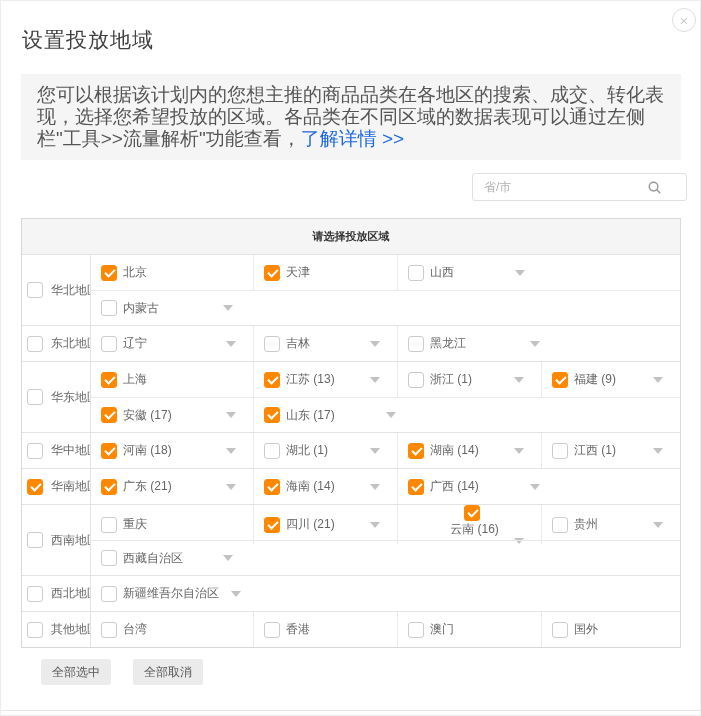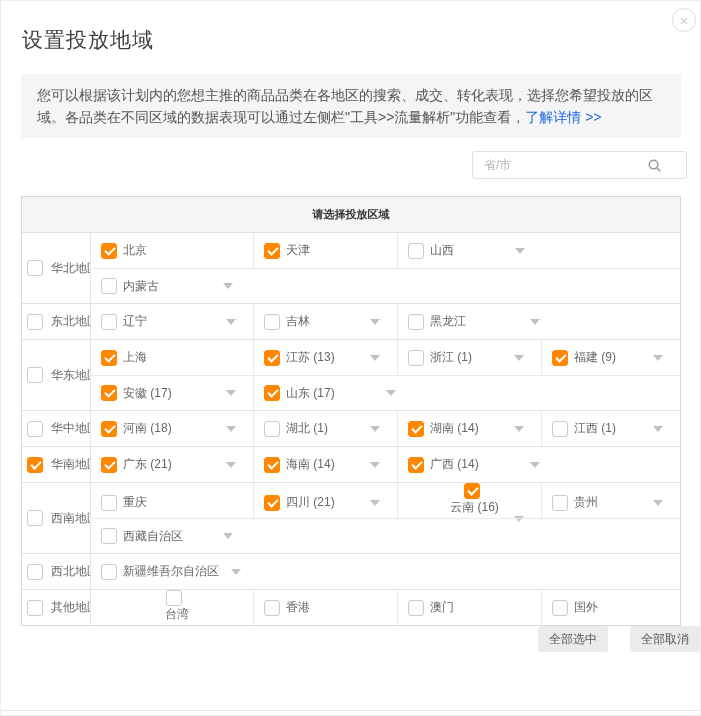--- a/index.html
+++ b/index.html
@@ -15,21 +15,21 @@
     position:absolute; top:7px; right:4px; width:24px; height:24px;
     border:1px solid #ddd; border-radius:50%; color:#ccc;
     display:flex; align-items:center; justify-content:center;
     font-size:15px; line-height:1; cursor:pointer; background:#fff;
   }
 
   .title { margin:25px 0 0 21px; font-size:21px; color:#404040; font-weight:400; letter-spacing:1px; }
 
   .notice {
     margin:20px 19px 0 20px; background:#f5f5f5; padding:10px 16px;
-    font-size:14px; line-height:22px; color:#555;
+    font-size:19px; line-height:22px; color:#555;
   }
   .notice a { color:#1f69e0; text-decoration:none; }
 
   .search-row { margin:13px 13px 0 0; display:flex; justify-content:flex-end; }
   .search-box {
     width:215px; height:28px; border:1px solid #e0e0e0; border-radius:3px;
     display:flex; align-items:center; padding:0 24px 0 11px; background:#fff;
   }
   .search-box input {
     border:none; outline:none; flex:1; font-size:12px; color:#666; min-width:0;
@@ -70,21 +70,21 @@
   }
   .lbl { color:#666; }
   .arrow {
     width:0; height:0; flex:none; cursor:pointer;
     border-left:5px solid transparent; border-right:5px solid transparent;
     border-top:6px solid #c2c2c2; margin-left:auto; margin-right:17px;
   }
   .cell.wide .lbl { min-width:88px; }
   .cell.wide .arrow { margin-left:12px; margin-right:0; }
 
-  .footer { margin:0 0 0 40px; display:flex; gap:22px;justify-content:flex-end; }
+  .footer { margin:11px 0 0 40px; display:flex; gap:22px; }
   .footer button {
     background:#ebebeb; border:none; border-radius:3px; height:26px;
     padding:0 11px; font-size:12px; color:#555; font-family:inherit; cursor:pointer;
   }
   .bottom-line { position:absolute; left:0; right:0; top:709px; border-top:1px solid #e5e5e5; }
 </style>
 </head>
 <body>
 
 <div class="dialog">
@@ -312,21 +312,21 @@
             </div>
           </div>
         </div>
         <div class="group-row">
           <div class="group-cell">
             <div class="cb"></div>
             <span class="lbl">其他地区</span>
           </div>
           <div class="lines">
             <div class="line">
-              <div class="cell bordered" style="grid-column: span 1; flex-direction: column;">
+              <div class="cell bordered" style="grid-column: span 1;">
                 <div class="cb"></div>
                 <span class="lbl">台湾</span>
               </div>
               <div class="cell bordered" style="grid-column: span 1;">
                 <div class="cb"></div>
                 <span class="lbl">香港</span>
               </div>
               <div class="cell bordered" style="grid-column: span 1;">
                 <div class="cb"></div>
                 <span class="lbl">澳门</span>

